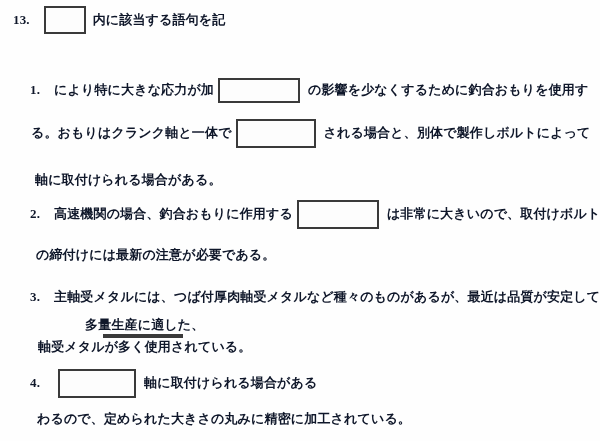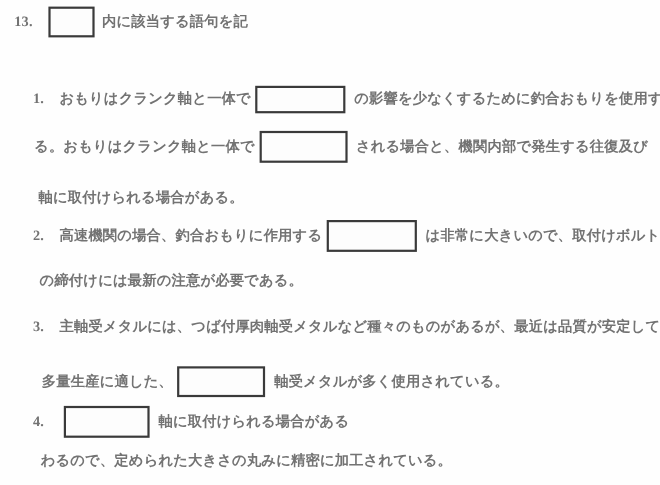--- a/index.html
+++ b/index.html
@@ -10,21 +10,21 @@
   .page {
     position: relative;
     width: 600px;
     height: 441px;
     background: #fefefe;
     overflow: hidden;
     font-family: "Liberation Serif", "DejaVu Serif", serif;
     font-size: 13px;
     font-weight: 600;
     letter-spacing: 0.15px;
-    color: #737373;
+    color: #0f172a;
   }
   .line {
     position: absolute;
     display: flex;
     align-items: center;
     height: 30px;
     white-space: nowrap;
   }
   .num {
     display: inline-block;
@@ -47,45 +47,45 @@
 
   
   #l-intro1 { left: 13px;  top: 5px;   }
   #l-intro2 { left: 33px;  top: 39px;  }
   #l-i1l1   { left: 30px;  top: 75px;  }
   #l-i1l2   { left: 31px;  top: 118px; }
   #l-i1l3   { left: 35px;  top: 159px; align-items: flex-end; }
   #l-i2l1   { left: 30px;  top: 199px; }
   #l-i2l2   { left: 36px;  top: 240px; }
   #l-i3l1   { left: 30px;  top: 282px; }
-  #l-i3l2   { left: 38px;  top: 332px; }
+  #l-i3l2   { left: 38px;  top: 316px; flex-direction: column; }
   #l-i4l1   { left: 30px;  top: 368px; }
   #l-i4l2   { left: 37px;  top: 404px; }
 </style>
 </head>
 <body>
 
 <div class="page">
 
   <div class="line" id="l-intro1">
     <span class="num q-num">13.</span>
     <span class="blank blank-intro"></span>
     <span>内に該当する語句を記</span>
   </div>
 
   <div class="line" id="l-i1l1">
     <span class="num item-num">1.</span>
-    <span>おもりはクランク軸と一体で</span>
+    <span>により特に大きな応力が加</span>
     <span class="blank blank-i1a"></span>
     <span>の影響を少なくするために釣合おもりを使用す</span>
   </div>
   <div class="line" id="l-i1l2">
     <span>る。おもりはクランク軸と一体で</span>
     <span class="blank blank-i1b"></span>
-    <span>される場合と、機関内部で発生する往復及び</span>
+    <span>される場合と、別体で製作しボルトによって</span>
   </div>
   <div class="line" id="l-i1l3">
     <span>軸に取付けられる場合がある。</span>
   </div>
 
   <div class="line" id="l-i2l1">
     <span class="num item-num">2.</span>
     <span>高速機関の場合、釣合おもりに作用する</span>
     <span class="blank blank-i2"></span>
     <span>は非常に大きいので、取付けボルト</span>

